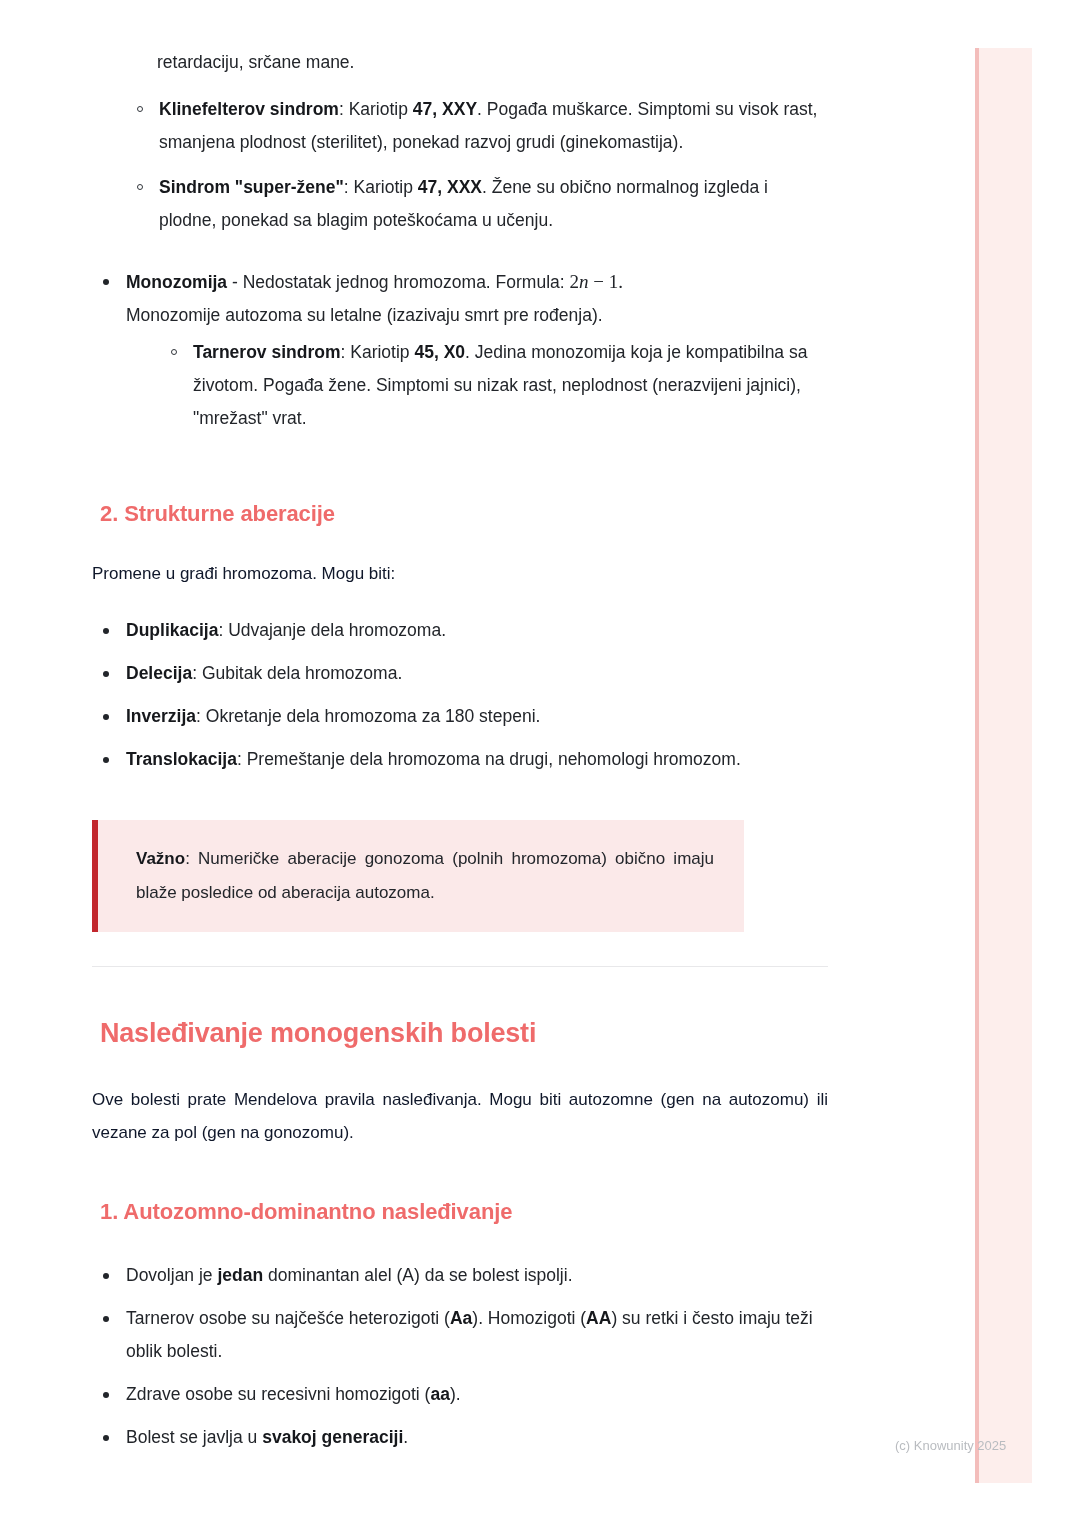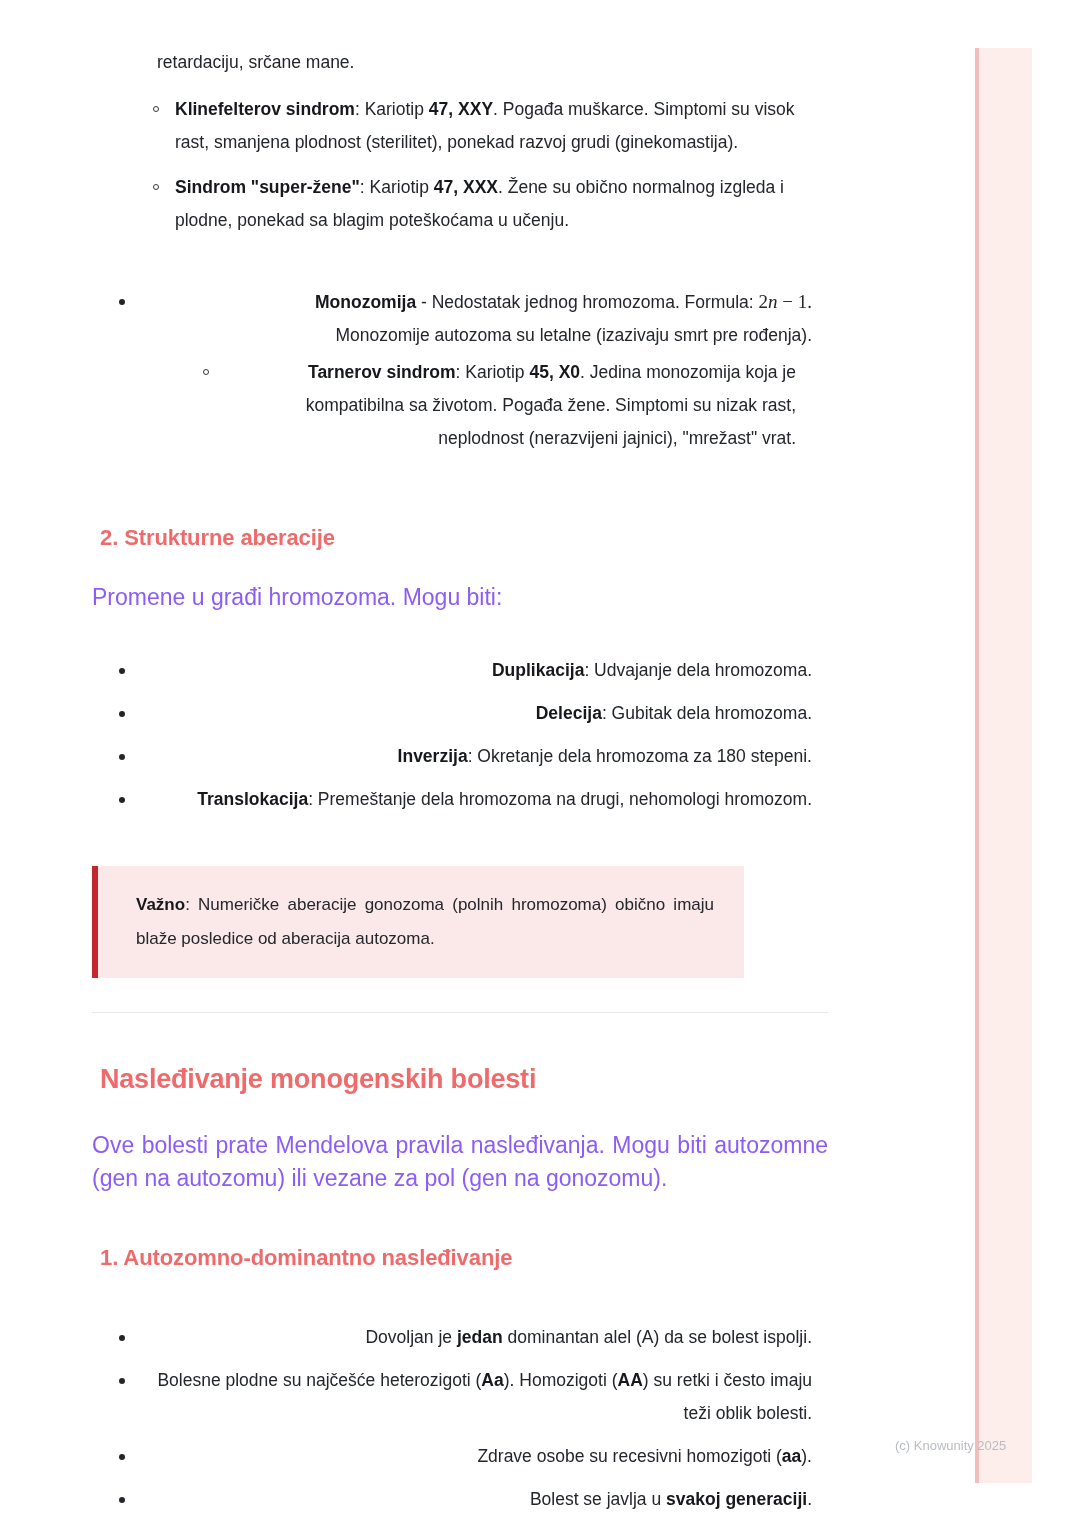--- a/index.html
+++ b/index.html
@@ -36,50 +36,49 @@
     width: 736px;
   }
 
   .flow {
     padding-top: 46px;
   }
 
   
   p.para {
     margin: 0 0 0 0;
-    font-size: 23px;
+    font-size: 17px;
     line-height: 33px;
-    color: #8b5cf6;
+    color: #0f172a;
   }
   p.justify { text-align: justify; }
 
   .lead-line {
     font-size: 17.5px;
     line-height: 33px;
     padding-left: 65px;
     color: #22252a;
   }
 
   
   ul {
-    margin: 16px;
+    margin: 0;
     padding: 0;
     list-style: none;
   }
   li.item {
     position: relative;
     font-size: 17.5px;
     line-height: 33px;
     color: #22252a;
   }
   
   ul.lvl1 > li.item {
     padding-left: 34px;
     margin-bottom: 10px;
-    text-align: right;
   }
   ul.lvl1 > li.item::before {
     content: "";
     position: absolute;
     left: 11px;
     top: 14px;
     width: 6px;
     height: 6px;
     border-radius: 50%;
     background: #22252a;
@@ -258,21 +257,21 @@
 
     <h3 class="h-sub">1. Autozomno-dominantno nasleđivanje</h3>
 
     <div class="sp-24"></div>
 
     <ul class="lvl1">
       <li class="item">
         <span>Dovoljan je </span><strong>jedan</strong><span> dominantan alel (A) da se bolest ispolji.</span><strong></strong><span></span>
       </li>
       <li class="item">
-        <span>Bolesne plodne su najčešće heterozigoti (</span><strong>Aa</strong><span>). Homozigoti (</span><strong>AA</strong><span>) su retki i često imaju teži oblik bolesti.</span>
+        <span>Tarnerov osobe su najčešće heterozigoti (</span><strong>Aa</strong><span>). Homozigoti (</span><strong>AA</strong><span>) su retki i često imaju teži oblik bolesti.</span>
       </li>
       <li class="item">
         <span>Zdrave osobe su recesivni homozigoti (</span><strong>aa</strong><span>).</span><strong></strong><span></span>
       </li>
       <li class="item">
         <span>Bolest se javlja u </span><strong>svakoj generaciji</strong><span>.</span><strong></strong><span></span>
       </li>
     </ul>
 
   </div>

